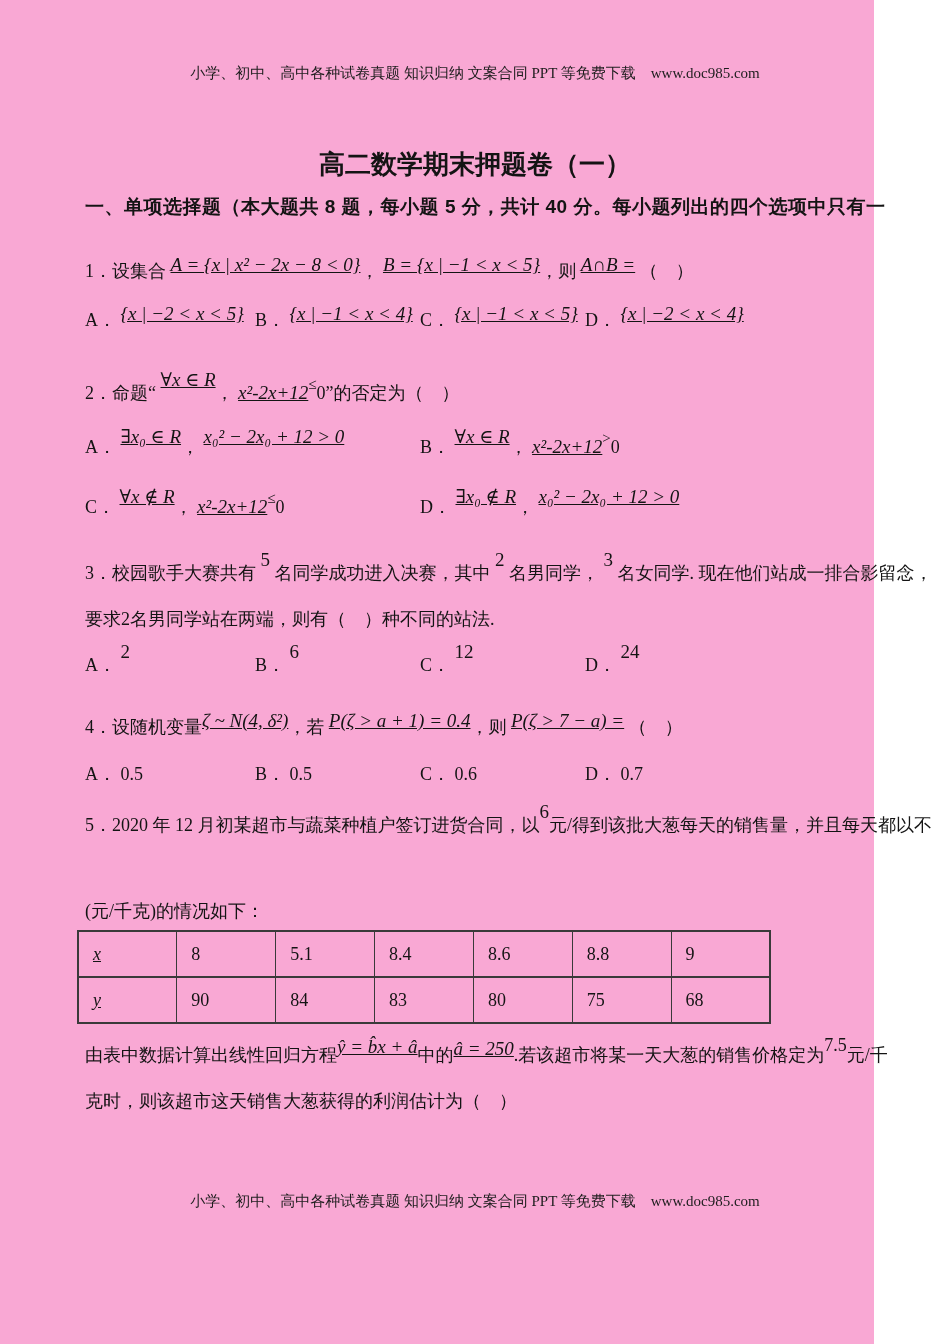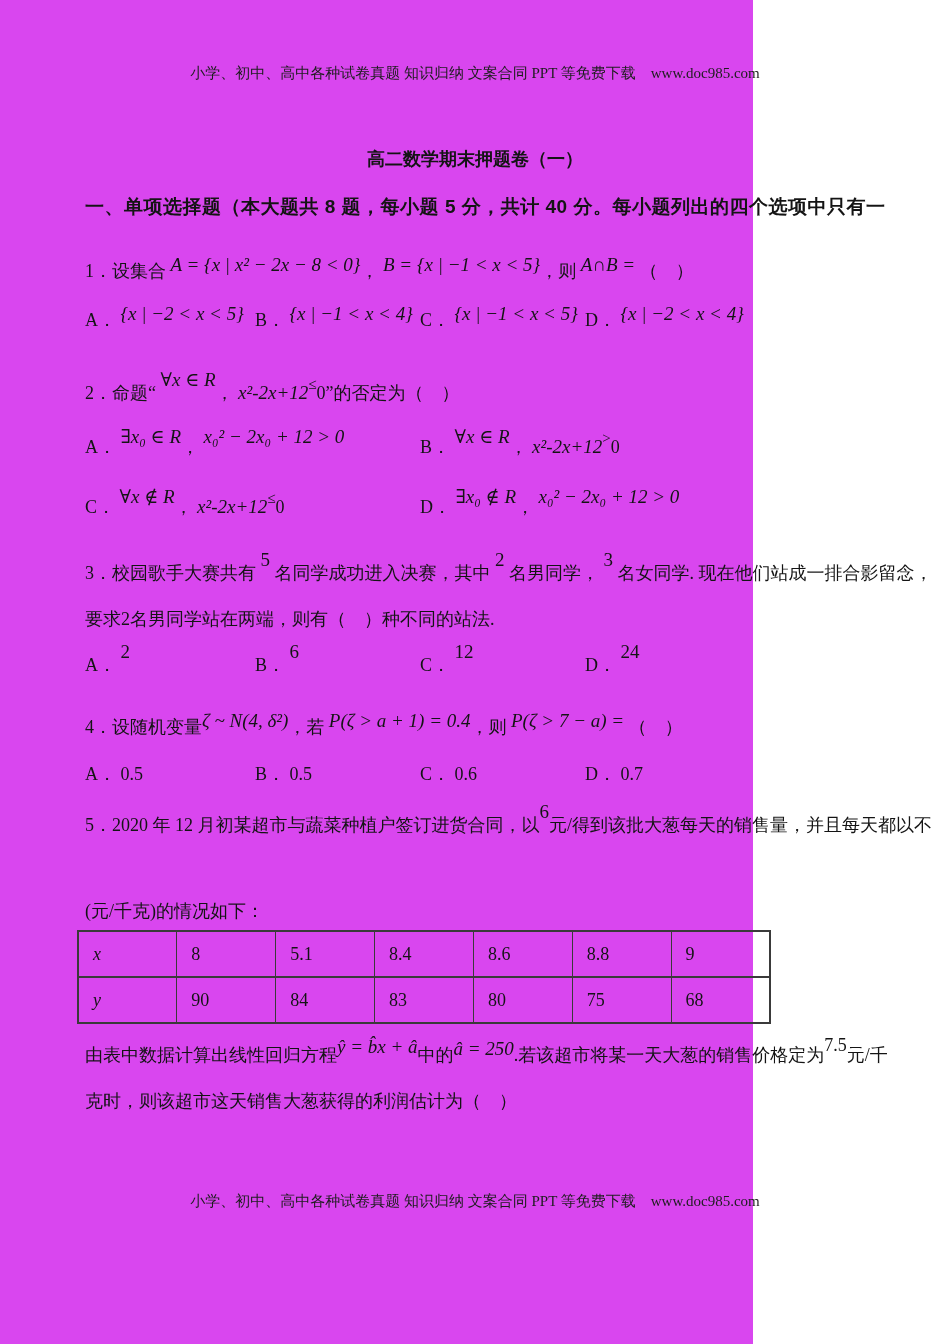--- a/index.html
+++ b/index.html
@@ -1,34 +1,34 @@
 <!DOCTYPE html>
 <html><head>
 <meta charset="utf-8">
 <style>
   html,body{margin:0;padding:0;}
   body{
     width:950px;height:1344px;background:#ffffff;position:relative;
     font-family:"Liberation Serif","DejaVu Serif",serif;color:#141414;
     overflow:hidden;
   }
-  .page{position:absolute;left:0;top:0;width:753px;height:1344px;background:#d946ef;}
+  .page{position:absolute;left:0;top:0;width:874px;height:1344px;background:#f9a8d4;}
   .abs{position:absolute;white-space:nowrap;}
   .center{left:0;width:950px;text-align:center;}
   .hdr{font-size:15px;color:#1d1d1d;}
   .doctitle{
-    font-size:18px;font-weight:bold;
+    font-size:26px;font-weight:bold;
     font-family:Liberation Serif, serif;
   }
   .sect{
     font-size:19px;font-weight:bold;line-height:30px;letter-spacing:0.5px;
     font-family:"Liberation Sans","DejaVu Sans",sans-serif;
   }
   .qline{font-size:18px;line-height:26px;}
-  .math{font-family:"Liberation Serif","DejaVu Serif",serif;font-style:italic;font-size:19px;}
+  .math{font-family:"Liberation Serif","DejaVu Serif",serif;font-style:italic;font-size:19px;text-decoration:underline;}
   .mnum{font-family:"Liberation Serif","DejaVu Serif",serif;font-style:normal;}
   .r6{position:relative;top:-6px;}
   .r8{position:relative;top:-8px;}
   .r10{position:relative;top:-10px;}
   .r13{position:relative;top:-13px;font-size:19px;}
   .sup{position:relative;top:-10px;font-size:15px;}
   .optrow{left:0;width:950px;height:42px;font-size:18px;}
   .opt{position:absolute;top:0;white-space:nowrap;}
   table.dt{
     position:absolute;left:77px;top:930px;width:694px;height:90px;

